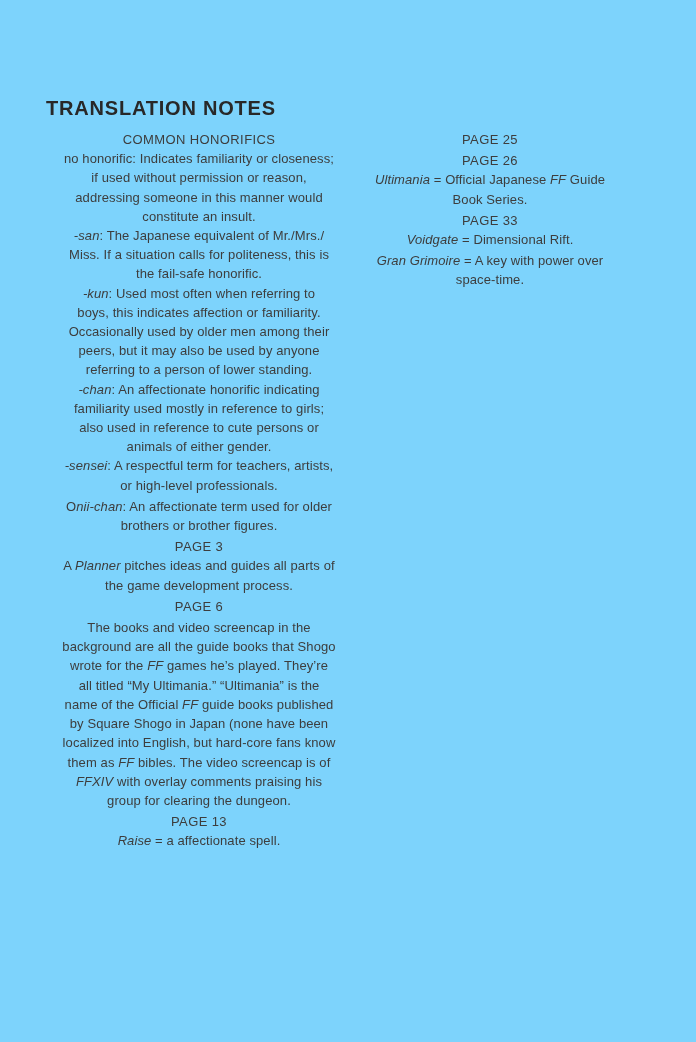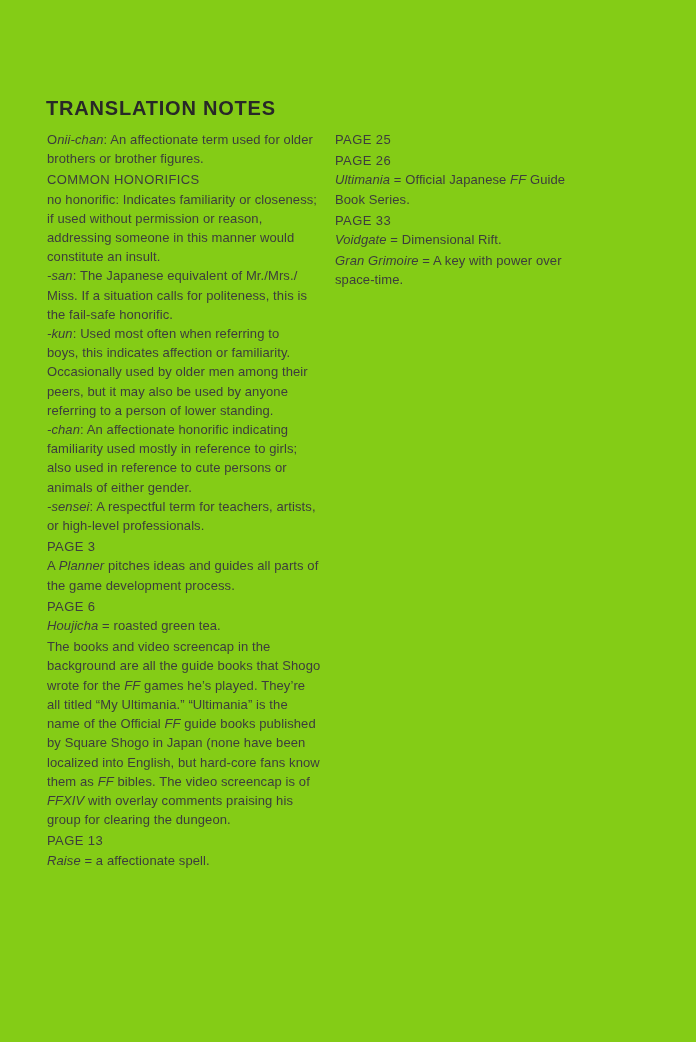--- a/index.html
+++ b/index.html
@@ -5,22 +5,23 @@
   html, body { margin: 0; padding: 0; }
   body {
     width: 696px; height: 1042px;
     background: #ffffff;
     font-family: "Liberation Sans", sans-serif;
     position: relative;
     overflow: hidden;
   }
   .page {
     position: absolute; inset: 0;
-    background: #84cc16;
+    background: #7dd3fc;
     color: #3d3d3d;
+    text-align: center;
   }
   .title {
     position: absolute;
     left: 46px; top: 84px;
     font-size: 20px;
     font-weight: 700;
     letter-spacing: 0.8px;
     color: #282828;
     white-space: pre;
   }
@@ -40,24 +41,20 @@
   .block-text { white-space: pre; }
   .it { font-style: italic; }
 </style>
 </head>
 <body>
 
 <div class="page">
   <h1 class="title">TRANSLATION NOTES</h1>
   <div class="col col-left">
       <div class="block">
-        <div class="block-text"><span>O</span><span class="it">nii-chan</span><span>: An affectionate term used for older
-brothers or brother figures.</span></div>
-      </div>
-      <div class="block">
         <div class="heading">COMMON HONORIFICS</div>
         <div class="block-text"><span>no honorific: Indicates familiarity or closeness;
 if used without permission or reason,
 addressing someone in this manner would
 constitute an insult.
 </span><span class="it">-san</span><span>: The Japanese equivalent of Mr./Mrs./
 Miss. If a situation calls for politeness, this is
 the fail-safe honorific.
 </span><span class="it">-kun</span><span>: Used most often when referring to
 boys, this indicates affection or familiarity.
@@ -65,27 +62,30 @@
 peers, but it may also be used by anyone
 referring to a person of lower standing.
 </span><span class="it">-chan</span><span>: An affectionate honorific indicating
 familiarity used mostly in reference to girls;
 also used in reference to cute persons or
 animals of either gender.
 </span><span class="it">-sensei</span><span>: A respectful term for teachers, artists,
 or high-level professionals.</span></div>
       </div>
       <div class="block">
+        <div class="block-text"><span>O</span><span class="it">nii-chan</span><span>: An affectionate term used for older
+brothers or brother figures.</span></div>
+      </div>
+      <div class="block">
         <div class="heading">PAGE 3</div>
         <div class="block-text"><span>A </span><span class="it">Planner</span><span> pitches ideas and guides all parts of
 the game development process.</span></div>
       </div>
       <div class="block">
         <div class="heading">PAGE 6</div>
-        <div class="block-text"><span class="it">Houjicha</span><span> = roasted green tea.</span></div>
       </div>
       <div class="block">
         <div class="block-text"><span>The books and video screencap in the
 background are all the guide books that Shogo
 wrote for the </span><span class="it">FF</span><span> games he’s played. They’re
 all titled “My Ultimania.” “Ultimania” is the
 name of the Official </span><span class="it">FF</span><span> guide books published
 by Square Shogo in Japan (none have been
 localized into English, but hard-core fans know
 them as </span><span class="it">FF</span><span> bibles. The video screencap is of

